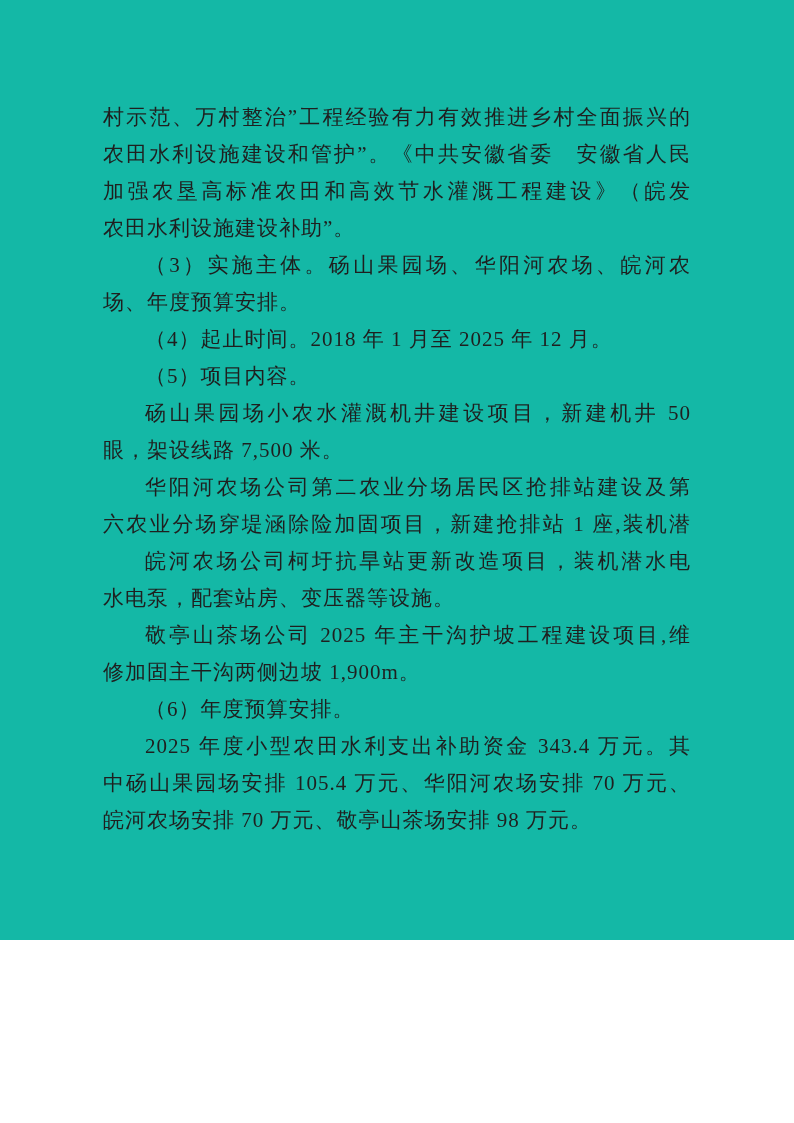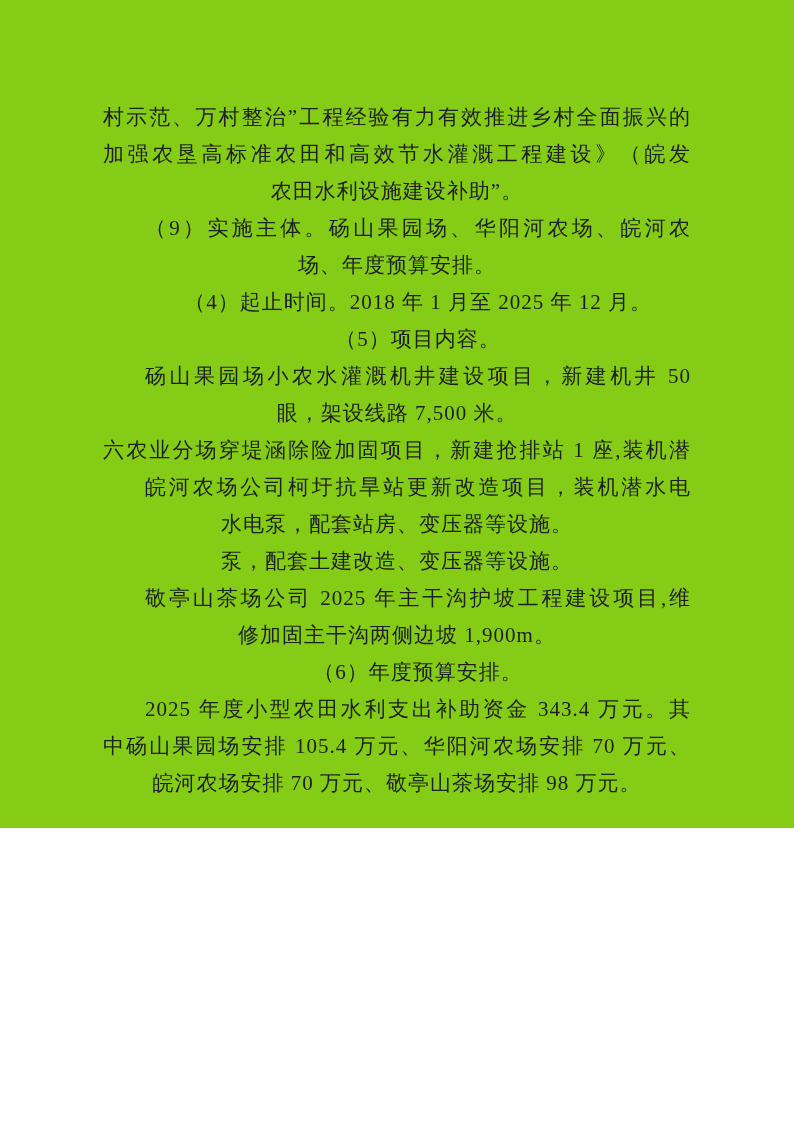--- a/index.html
+++ b/index.html
@@ -3,37 +3,37 @@
 <meta charset="utf-8">
 <style>
   html, body {
     margin: 0;
     padding: 0;
     background: #ffffff;
   }
   .page {
     position: relative;
     width: 794px;
-    height: 828px;
-    background: #84cc16;
+    height: 940px;
+    background: #14b8a6;
     font-family: "Liberation Serif", "DejaVu Serif", serif;
     color: #1f1f1f;
     overflow: hidden;
   }
   .body-text {
     position: absolute;
     left: 103px;
     top: 99px;
     width: 588px;
     font-size: 21px;
     line-height: 37px;
     letter-spacing: 1px;
   }
   .line {
-    text-align: center;
+    text-align: left;
     min-height: 37px;
   }
   
   .line.j {
     text-align: justify;
     text-align-last: justify;
     text-justify: inter-character;
   }
   
   .line.ind {
@@ -49,32 +49,33 @@
     line-height: 18px;
     color: #1f1f1f;
   }
 </style>
 </head>
 <body>
 
 <div class="page">
   <div class="body-text">
     <div class="line j">村示范、万村整治”工程经验有力有效推进乡村全面振兴的</div>
+    <div class="line j">农田水利设施建设和管护”。《中共安徽省委　安徽省人民</div>
     <div class="line j">加强农垦高标准农田和高效节水灌溉工程建设》（皖发</div>
     <div class="line">农田水利设施建设补助”。</div>
-    <div class="line j ind">（9）实施主体。砀山果园场、华阳河农场、皖河农</div>
+    <div class="line j ind">（3）实施主体。砀山果园场、华阳河农场、皖河农</div>
     <div class="line">场、年度预算安排。</div>
     <div class="line ind">（4）起止时间。2018 年 1 月至 2025 年 12 月。</div>
     <div class="line ind">（5）项目内容。</div>
     <div class="line j ind">砀山果园场小农水灌溉机井建设项目，新建机井 50</div>
     <div class="line">眼，架设线路 7,500 米。</div>
+    <div class="line j ind">华阳河农场公司第二农业分场居民区抢排站建设及第</div>
     <div class="line j">六农业分场穿堤涵除险加固项目，新建抢排站 1 座,装机潜</div>
     <div class="line j ind">皖河农场公司柯圩抗旱站更新改造项目，装机潜水电</div>
     <div class="line">水电泵，配套站房、变压器等设施。</div>
-    <div class="line">泵，配套土建改造、变压器等设施。</div>
     <div class="line j ind">敬亭山茶场公司 2025 年主干沟护坡工程建设项目,维</div>
     <div class="line">修加固主干沟两侧边坡 1,900m。</div>
     <div class="line ind">（6）年度预算安排。</div>
     <div class="line j ind">2025 年度小型农田水利支出补助资金 343.4 万元。其</div>
     <div class="line j">中砀山果园场安排 105.4 万元、华阳河农场安排 70 万元、</div>
     <div class="line">皖河农场安排 70 万元、敬亭山茶场安排 98 万元。</div>
   </div>
 
   <div class="footer">- 26 -</div>
 </div>

